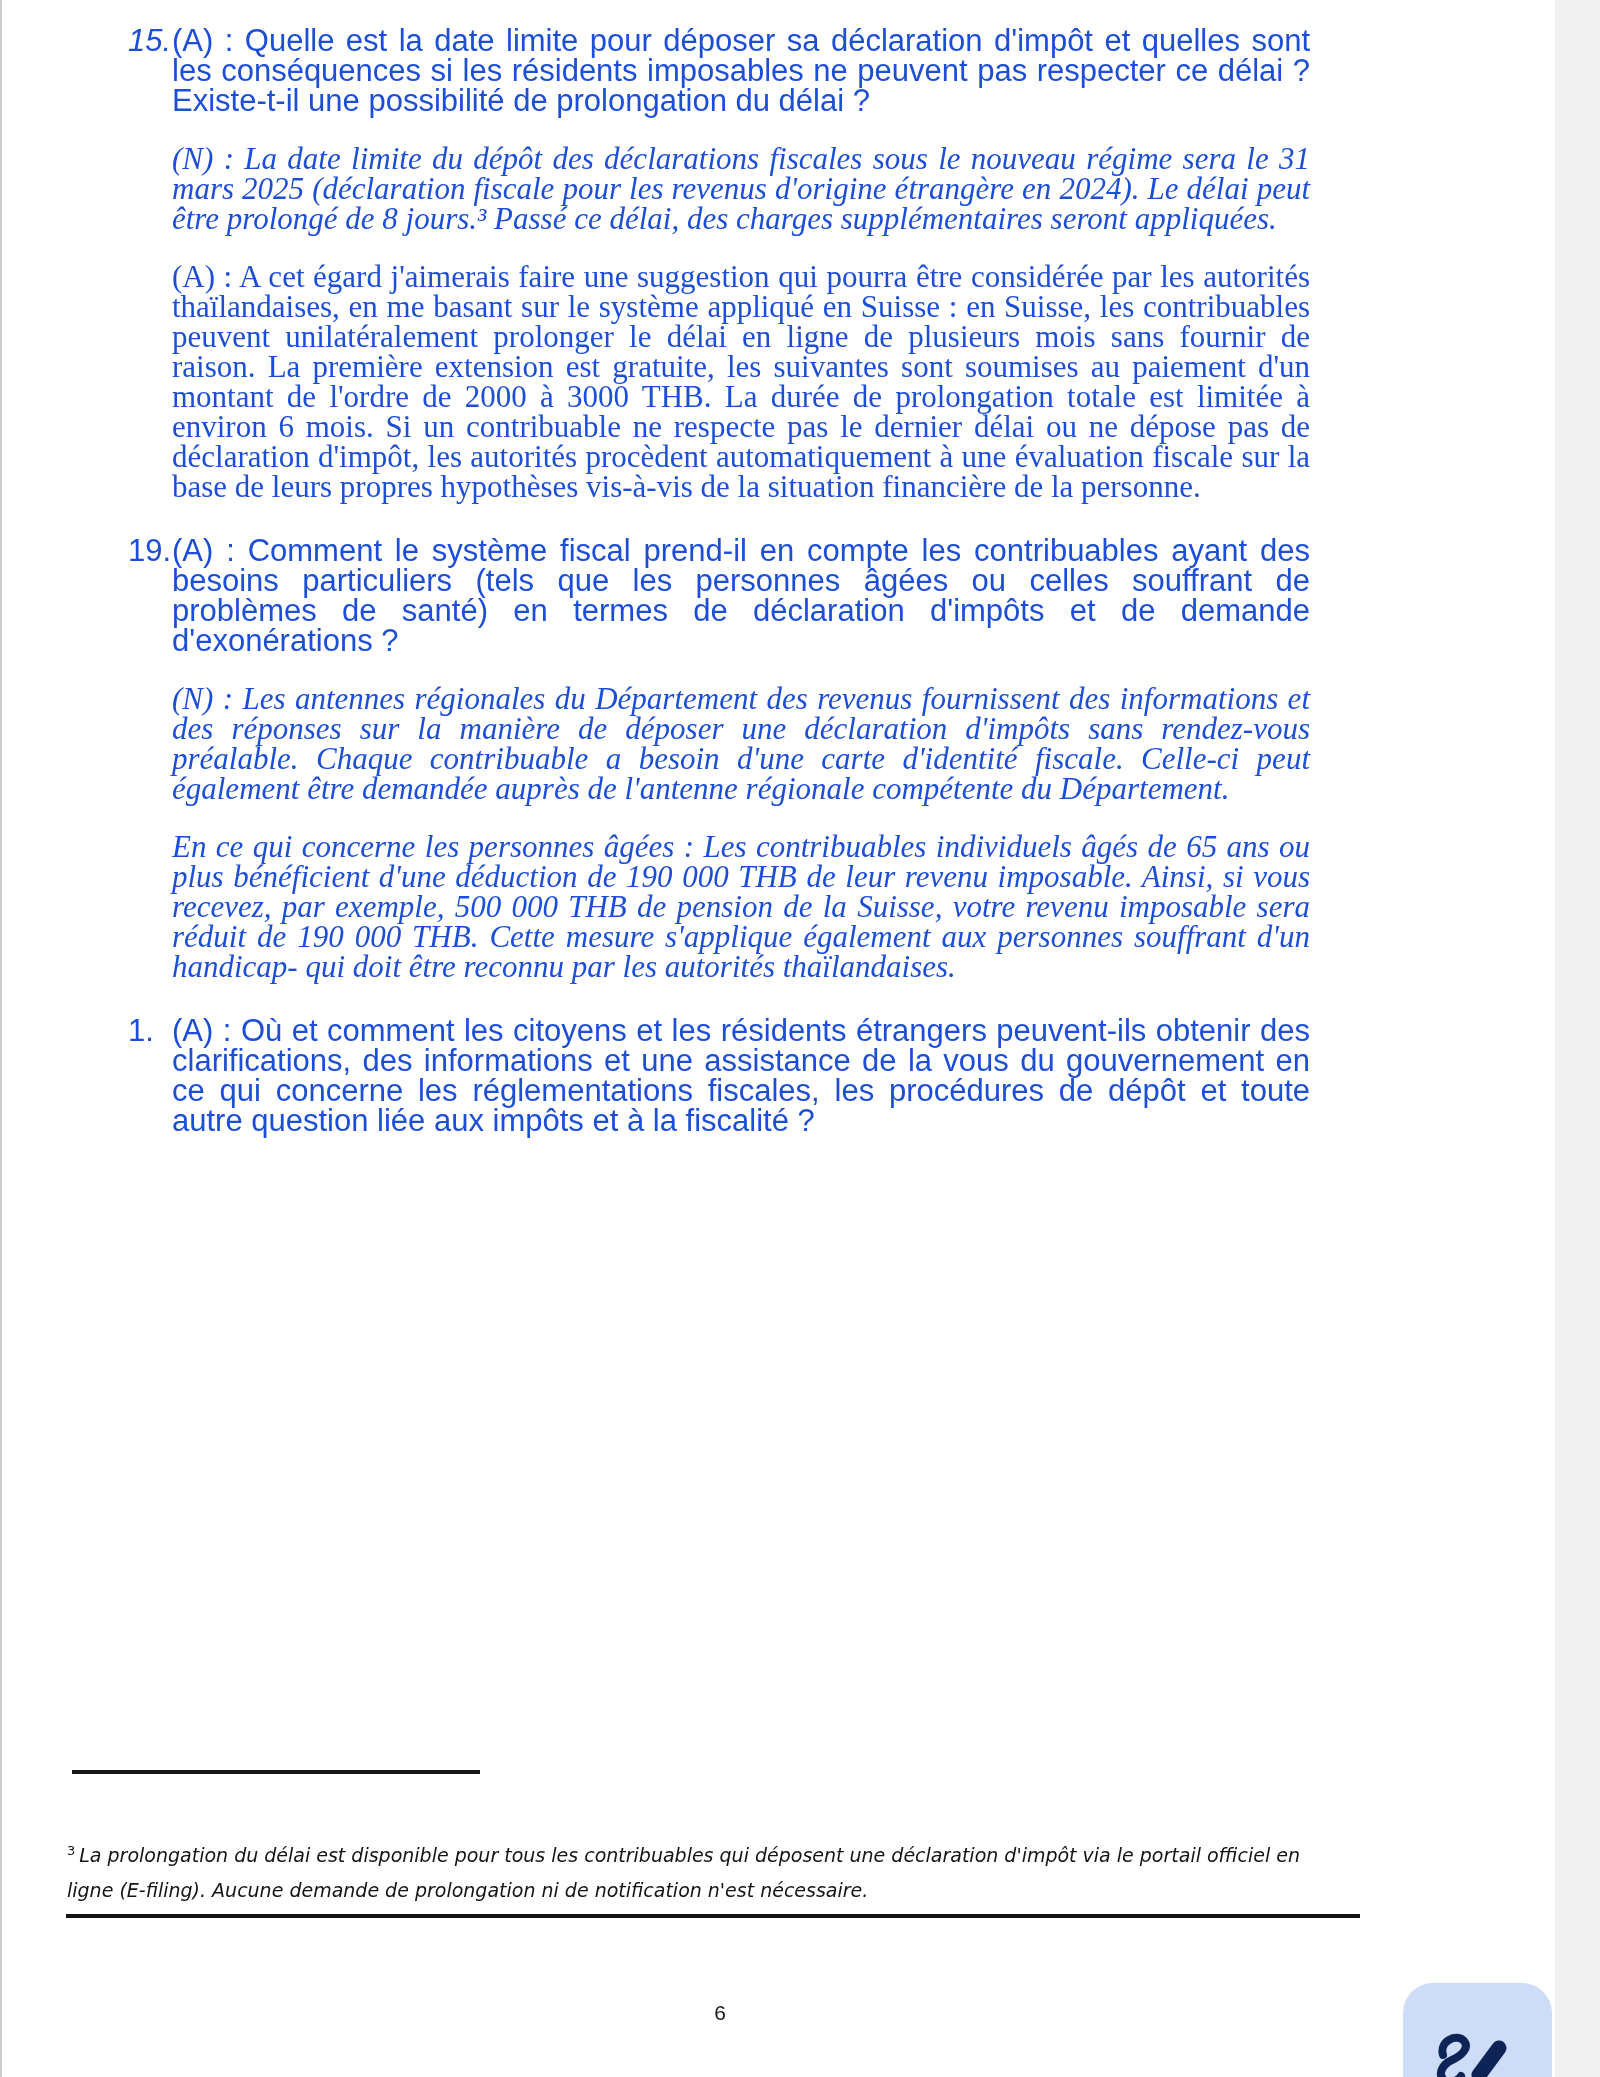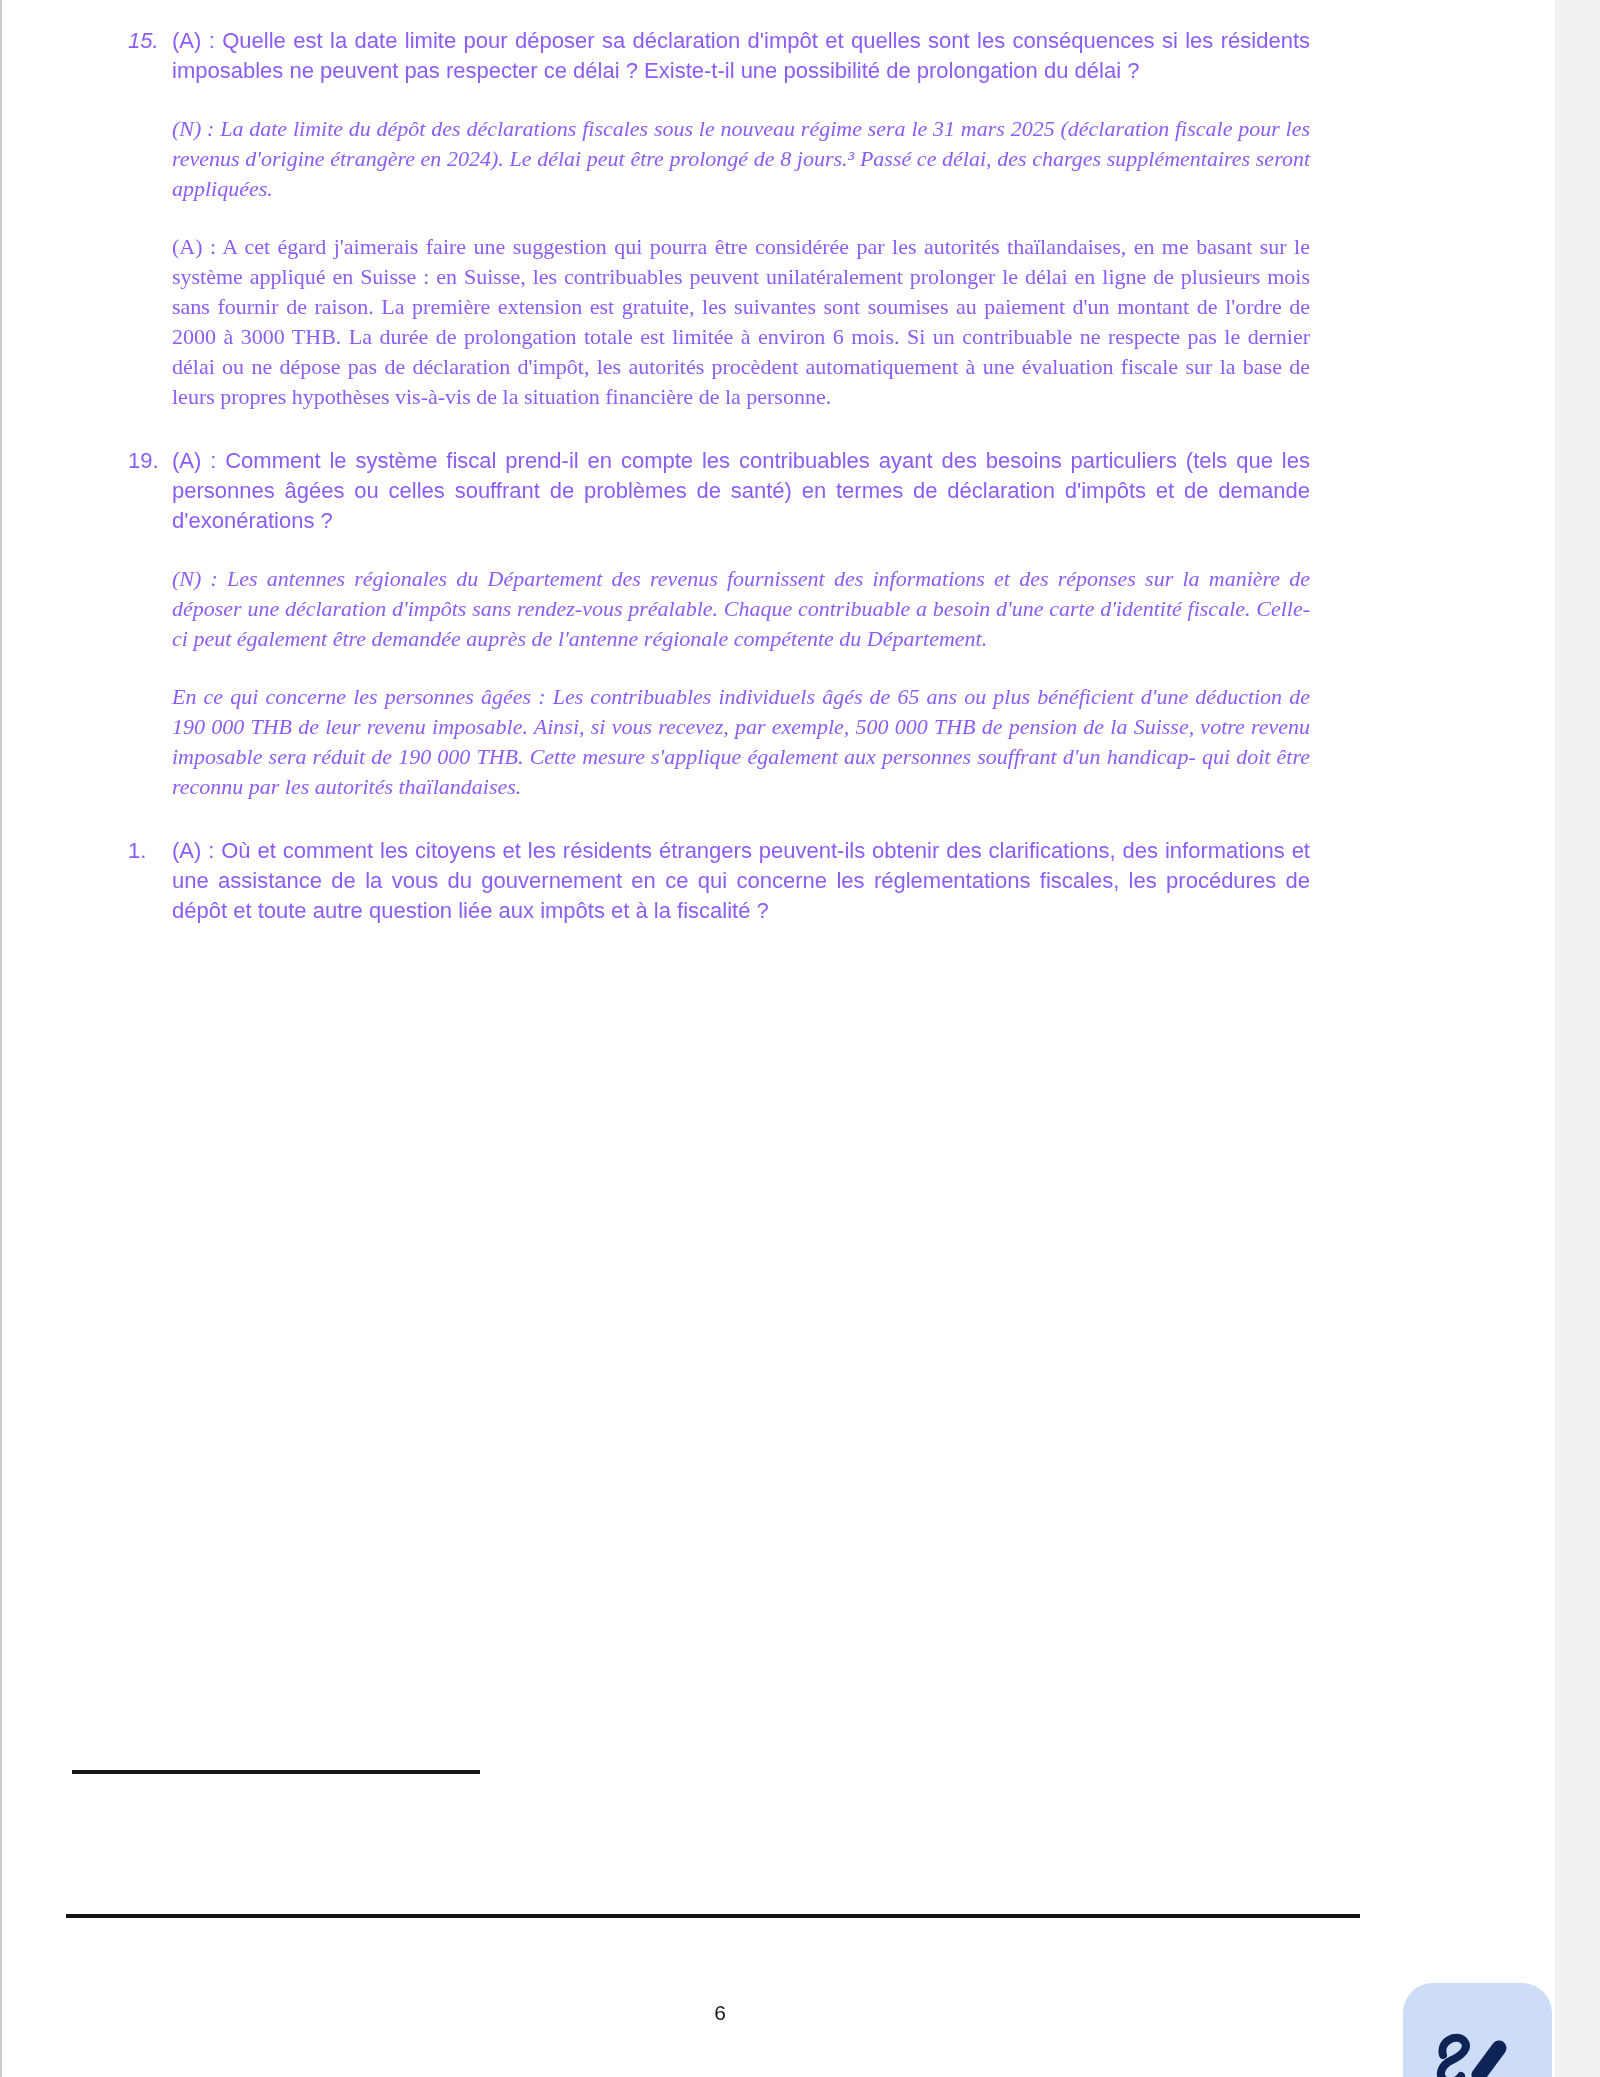--- a/index.html
+++ b/index.html
@@ -24,22 +24,22 @@
     position: absolute; right: 0; top: 0;
     width: 45px; height: 100%;
     background: #f1f1f2;
   }
 
   
   .content {
     position: absolute;
     left: 128px; top: 26px;
     width: 1182px;
-    color: #8b5cf6;
-    font-size: 22px;
+    color: #1d4ed8;
+    font-size: 31px;
     line-height: 30px;
   }
   .qa-item { position: relative; }
   .qa-item + .qa-item { margin-top: 34px; }
   .q {
     position: relative;
     padding-left: 44px;
     text-align: justify;
   }
   .q-num {
@@ -138,20 +138,23 @@
     <div class="qa-item">
       <div class="q">
         <span class="q-num">1.</span><span>(A) : Où et comment les citoyens et les résidents étrangers peuvent-ils obtenir des clarifications, des informations et une assistance de la vous du gouvernement en ce qui concerne les réglementations fiscales, les procédures de dépôt et toute autre question liée aux impôts et à la fiscalité ?</span>
       </div>
     </div>
 
   </div>
 
   <div class="footnote-separator"></div>
 
+  <div class="footnote">
+    <sup>3</sup><span>La prolongation du délai est disponible pour tous les contribuables qui déposent une déclaration d'impôt via le portail officiel en ligne (E-filing). Aucune demande de prolongation ni de notification n'est nécessaire.</span>
+  </div>
 
   <div class="bottom-rule"></div>
 
   <div class="page-number">6</div>
 
   <div class="signature-fab">
     <svg viewBox="0 0 86 72">
       <path d="M 12 24 C 8 10 26 2 33 10 C 39 17 30 25 21 29 C 10 34 7 44 13 49 C 19 53 27 50 30 45" fill="none" stroke="#0e2356" stroke-width="8" stroke-linecap="round"></path>
       <line x1="48" y1="44" x2="68" y2="17" stroke="#0e2356" stroke-width="15" stroke-linecap="round"></line>
       <polygon points="35,61 44,42 56,51" fill="#0e2356"></polygon>

